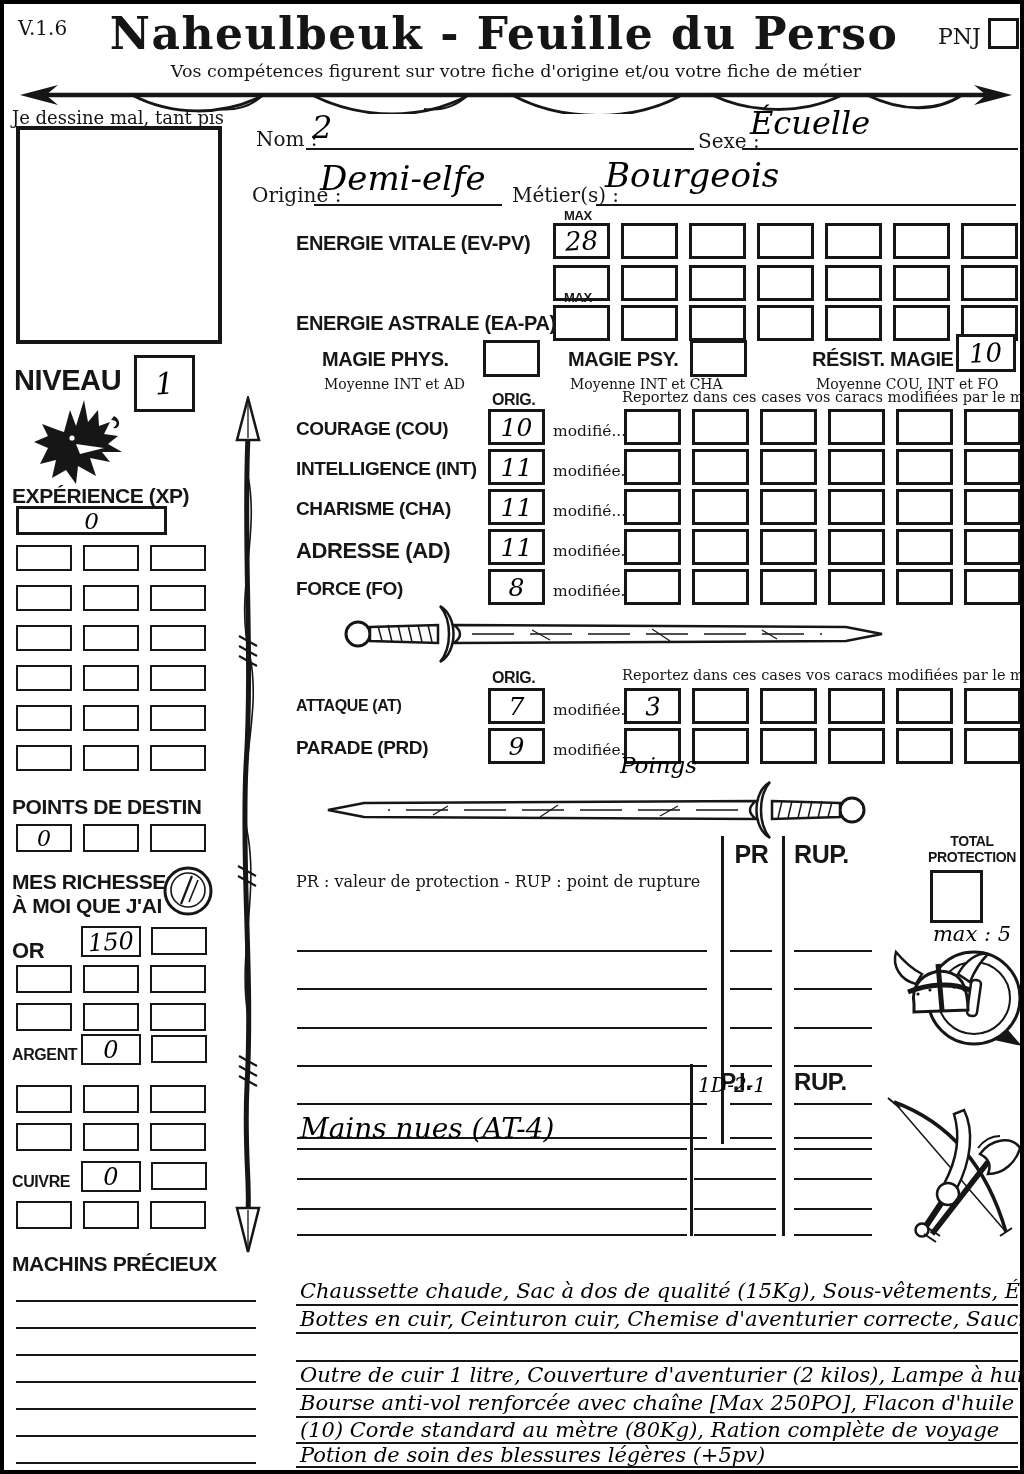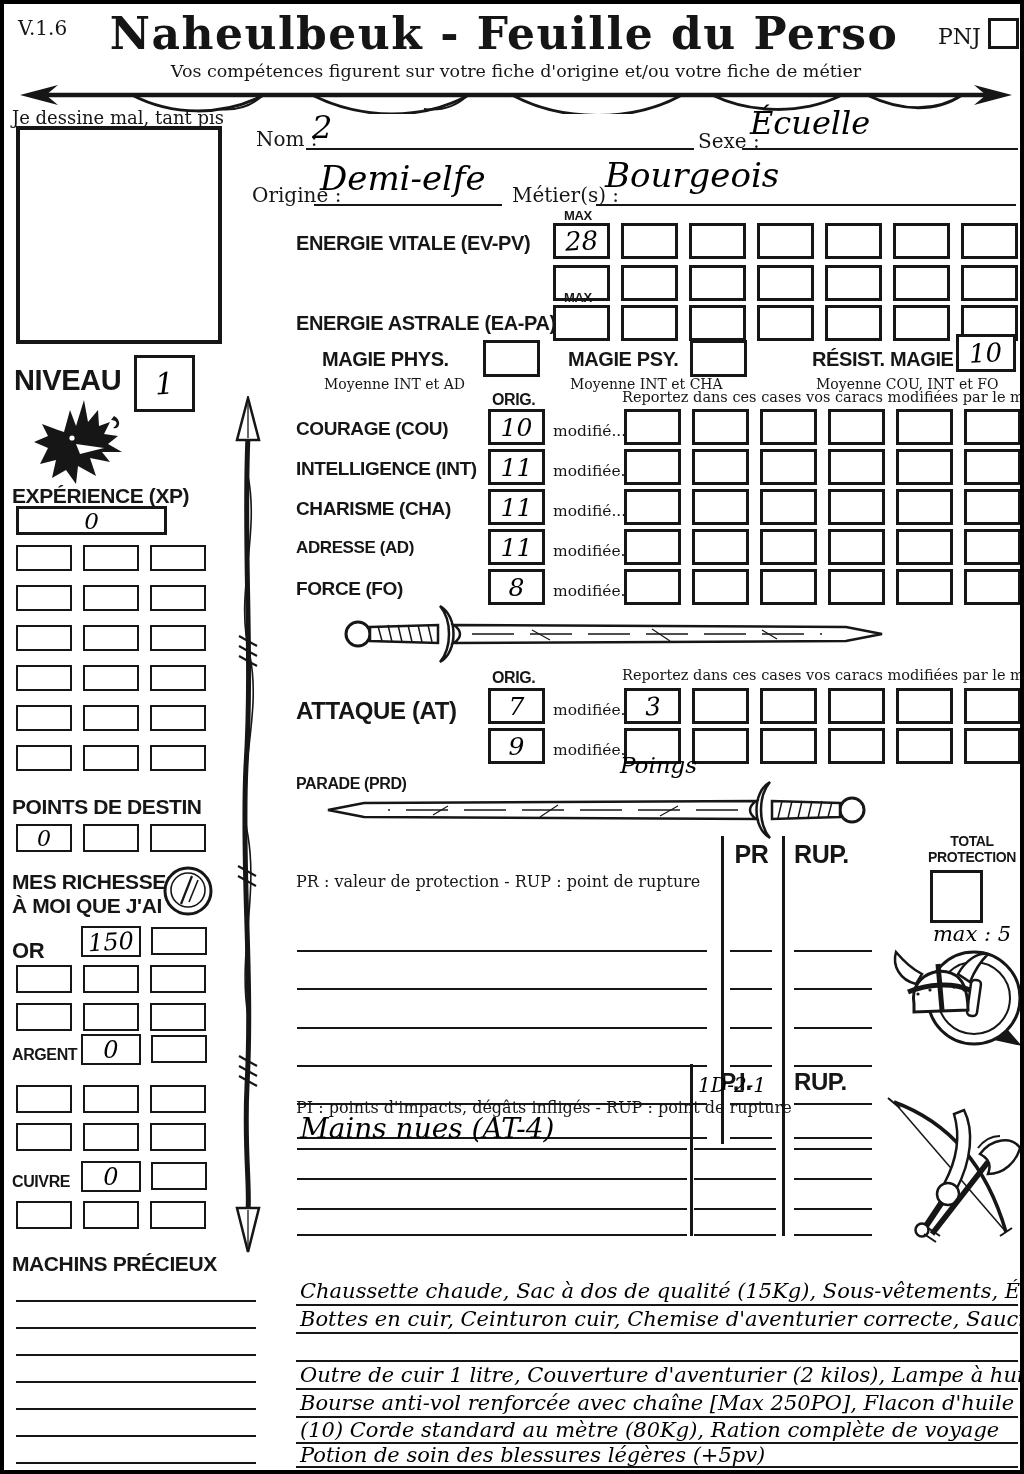--- a/index.html
+++ b/index.html
@@ -149,21 +149,21 @@
   <div class="abs serif" style="left:549px;top:498px;font-size:15.5px">modifié...</div>
   <div class="row" style="left:620px;top:485px">
       <div class="bx"></div>
       <div class="bx"></div>
       <div class="bx"></div>
       <div class="bx"></div>
       <div class="bx"></div>
       <div class="bx"></div>
     </div>
 
-  <div class="abs head" style="left:292px;top:534px;font-size:17px">ADRESSE (AD)</div>
+  <div class="abs head" style="left:292px;top:534px;font-size:22px">ADRESSE (AD)</div>
   <div class="vb" style="left:484px;top:525px;width:57px;height:36px">
       <span class="hw" style="font-size:25px">11</span>
     </div>
   <div class="abs serif" style="left:549px;top:538px;font-size:15.5px">modifiée...</div>
   <div class="row" style="left:620px;top:525px">
       <div class="bx"></div>
       <div class="bx"></div>
       <div class="bx"></div>
       <div class="bx"></div>
       <div class="bx"></div>
@@ -190,37 +190,37 @@
     <path d="M56,26 L60,41 M66,25 L70,42 M76,25 L80,42 M86,25 L90,42 M96,25 L100,42 M106,25 L110,42" stroke="#161616" stroke-width="1.5"></path>
     <path d="M118,6 C136,16 136,52 118,62 C130,48 130,20 118,6 Z" fill="#fff" stroke="#161616" stroke-width="2.5"></path>
     <path d="M132,25 L524,27 L560,34 L524,41 L132,43 C140,37 140,31 132,25 Z" fill="#fff" stroke="#161616" stroke-width="2.5"></path>
     <path d="M150,34 L500,34" stroke="#161616" stroke-width="1.5" stroke-dasharray="42 16"></path>
     <path d="M210,30 L228,40 M330,29 L348,41 M440,30 L455,39" stroke="#161616" stroke-width="1.2"></path>
   </svg>
 
   <div class="abs head" style="left:488px;top:665px;font-size:16px">ORIG.</div>
   <div class="abs serif" style="left:618px;top:663px;font-size:14.5px">Reportez dans ces cases vos caracs modifiées par le matériel</div>
 
-  <div class="abs head" style="left:292px;top:693px;font-size:24px">ATTAQUE (AT)</div>
+  <div class="abs head" style="left:292px;top:693px;font-size:16px">ATTAQUE (AT)</div>
   <div class="vb" style="left:484px;top:684px;width:57px;height:36px">
       <span class="hw" style="font-size:25px">7</span>
     </div>
   <div class="abs serif" style="left:549px;top:697px;font-size:15.5px">modifiée...</div>
   <div class="vb" style="left:620px;top:684px;width:57px;height:36px">
       <span class="hw tilt" style="font-size:25px">3</span>
     </div>
   <div class="row" style="left:688px;top:684px">
       <div class="bx"></div>
       <div class="bx"></div>
       <div class="bx"></div>
       <div class="bx"></div>
       <div class="bx"></div>
     </div>
 
-  <div class="abs head" style="left:292px;top:771px;font-size:16px">PARADE (PRD)</div>
+  <div class="abs head" style="left:292px;top:733px;font-size:19px">PARADE (PRD)</div>
   <div class="vb" style="left:484px;top:724px;width:57px;height:36px">
       <span class="hw" style="font-size:25px">9</span>
     </div>
   <div class="abs serif" style="left:549px;top:737px;font-size:15.5px">modifiée...</div>
   <div class="row" style="left:620px;top:724px">
       <div class="bx"></div>
       <div class="bx"></div>
       <div class="bx"></div>
       <div class="bx"></div>
       <div class="bx"></div>
@@ -411,21 +411,20 @@
     <path d="M20,60 C40,52 64,50 82,58" fill="none" stroke="#161616" stroke-width="5"></path>
     <path d="M50,32 L54,78" stroke="#161616" stroke-width="5"></path>
     <path d="M28,52 C12,48 4,34 8,20 C18,32 26,38 34,42 Z" fill="#fff" stroke="#161616" stroke-width="2.5"></path>
     <path d="M70,42 C78,28 90,20 100,22 C92,30 86,40 82,50 Z" fill="#fff" stroke="#161616" stroke-width="2.5"></path>
     <circle cx="30" cy="62" r="1.6" fill="#161616"></circle>
       <circle cx="42" cy="58" r="1.6" fill="#161616"></circle>
       <circle cx="66" cy="55" r="1.6" fill="#161616"></circle>
       <circle cx="76" cy="58" r="1.6" fill="#161616"></circle>
   </svg>
 
-  <div class="abs serif" style="left:292px;top:1094px;font-size:16px">PI : points d'impacts, dégâts infligés - RUP : point de rupture</div>
   <div class="vline" style="left:686px;top:1060px;height:172px"></div>
   <div class="vline" style="left:778px;top:1060px;height:172px"></div>
   <div class="abs head" style="left:686px;top:1064px;width:92px;text-align:center;font-size:24px">P.I.</div>
   <div class="abs head" style="left:790px;top:1064px;font-size:24px">RUP.</div>
 
   <div class="abs hw" style="left:296px;top:1108px;font-size:28px">Mains nues (AT-4)</div>
   <div class="abs hw" style="left:694px;top:1069px;font-size:20px">1D-2-1</div>
   <div class="wline" style="left:293px;top:1144px;width:390px"></div>
   <div class="wline" style="left:690px;top:1144px;width:82px"></div>
   <div class="wline" style="left:790px;top:1144px;width:78px"></div>

